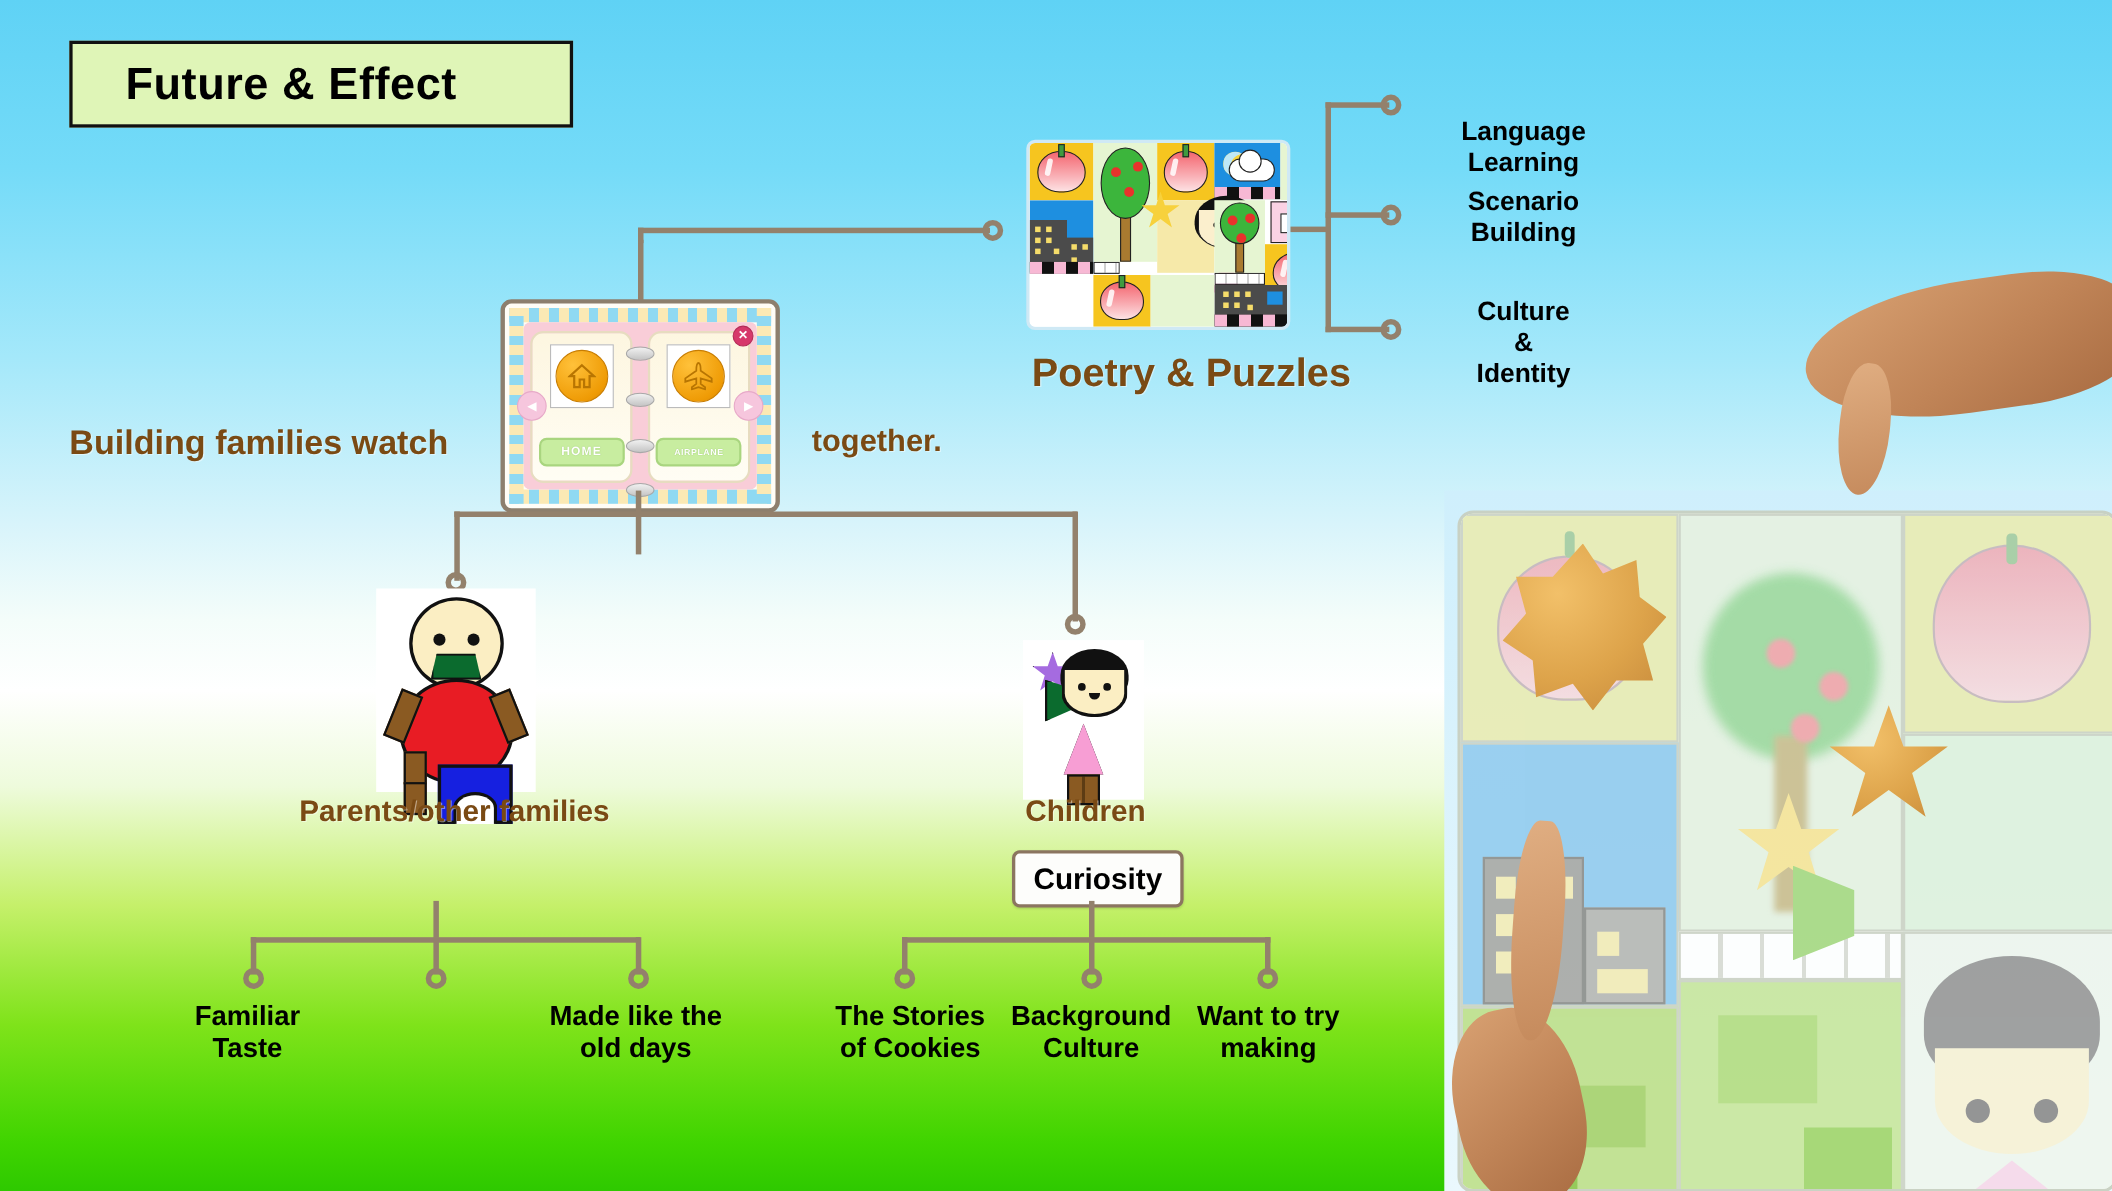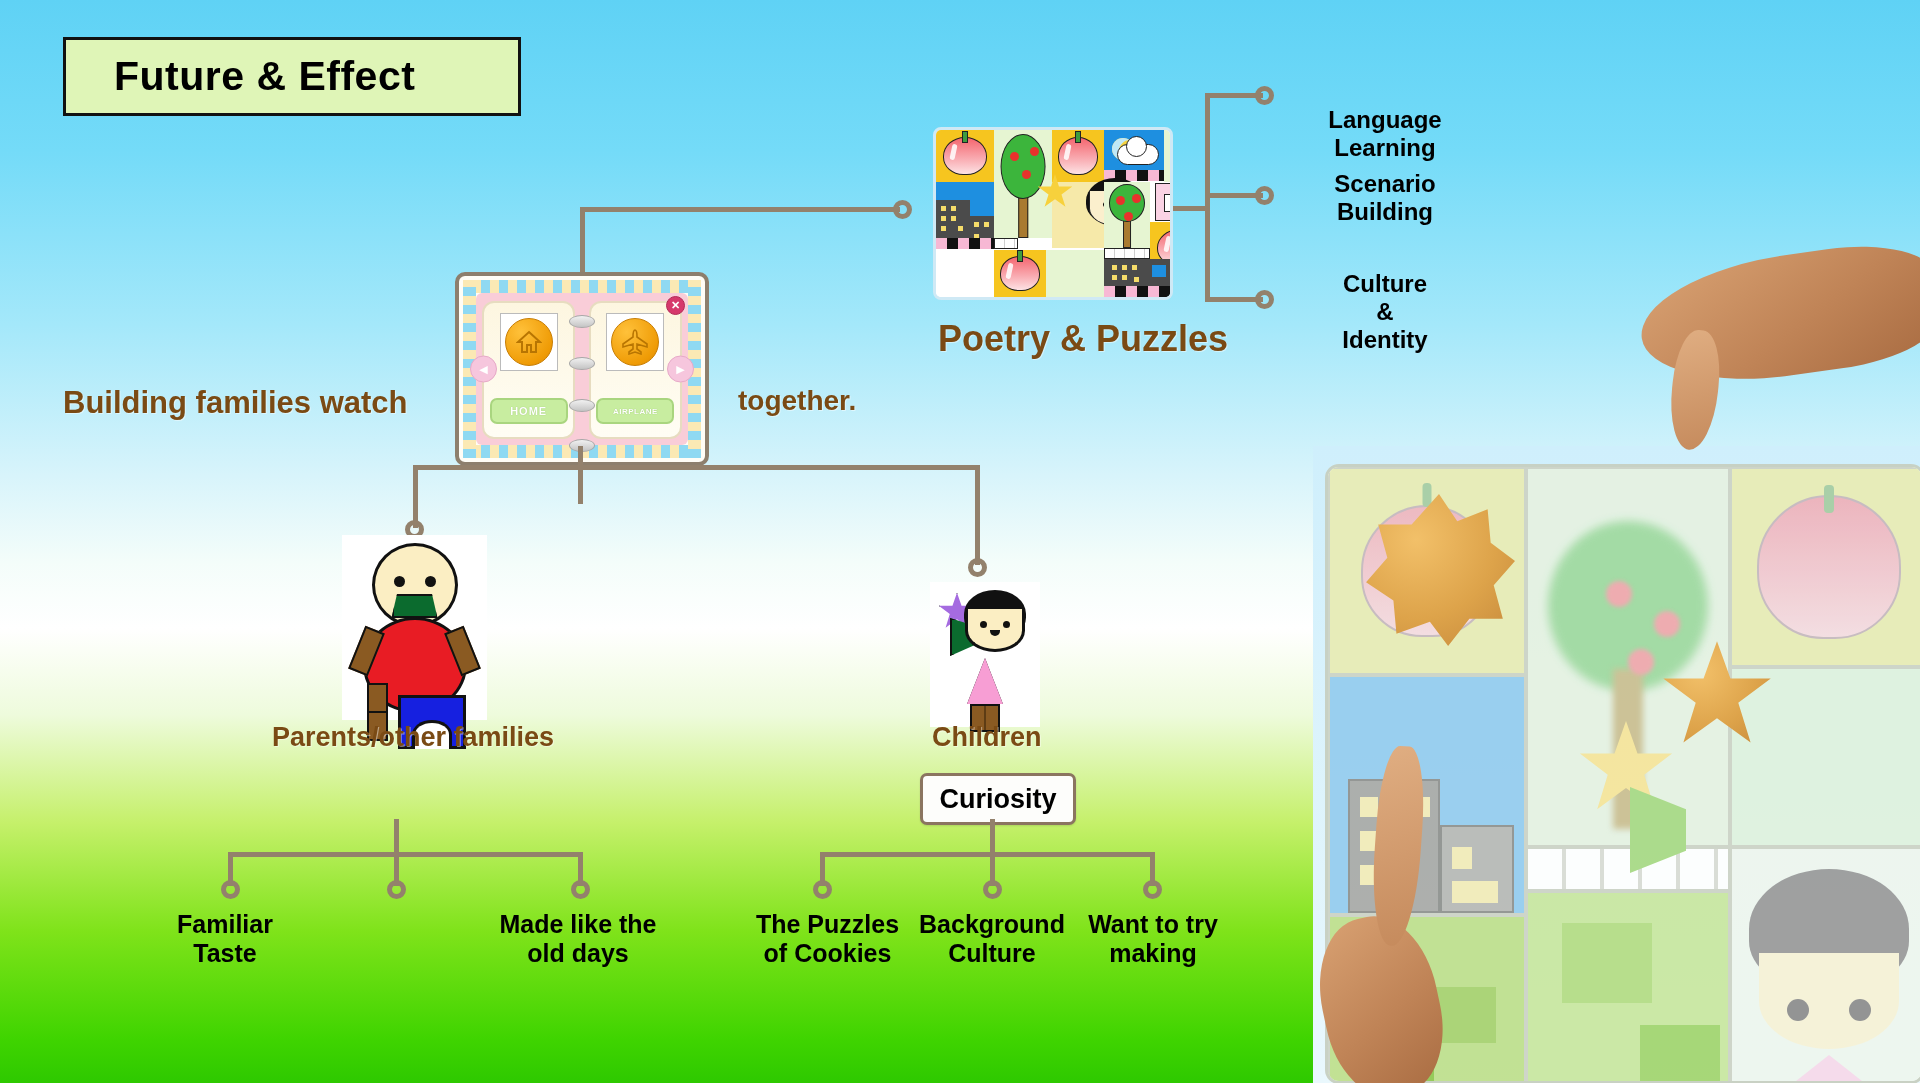--- a/index.html
+++ b/index.html
@@ -555,21 +555,21 @@
   <div class="ln lnv" style="left:990px;top:819px;height:33px;"></div>
   <div class="ln lnh" style="left:820px;top:852px;width:335px;"></div>
   <div class="ln lnv" style="left:820px;top:852px;height:34px;"></div>
   <div class="ln lnv" style="left:990px;top:852px;height:34px;"></div>
   <div class="ln lnv" style="left:1150px;top:852px;height:34px;"></div>
   <div class="dot" style="left:813px;top:880px;"></div>
   <div class="dot" style="left:983px;top:880px;"></div>
   <div class="dot" style="left:1143px;top:880px;"></div>
 
   <div class="black-label" style="left:740px;top:910px;width:175px;font-size:25px;">
-    <div>The Puzzles</div>
+    <div>The Stories</div>
     <div>of Cookies</div>
   </div>
   <div class="black-label" style="left:912px;top:910px;width:160px;font-size:25px;">
     <div>Background</div>
     <div>Culture</div>
   </div>
   <div class="black-label" style="left:1073px;top:910px;width:160px;font-size:25px;">
     <div>Want to try</div>
     <div>making</div>
   </div>

